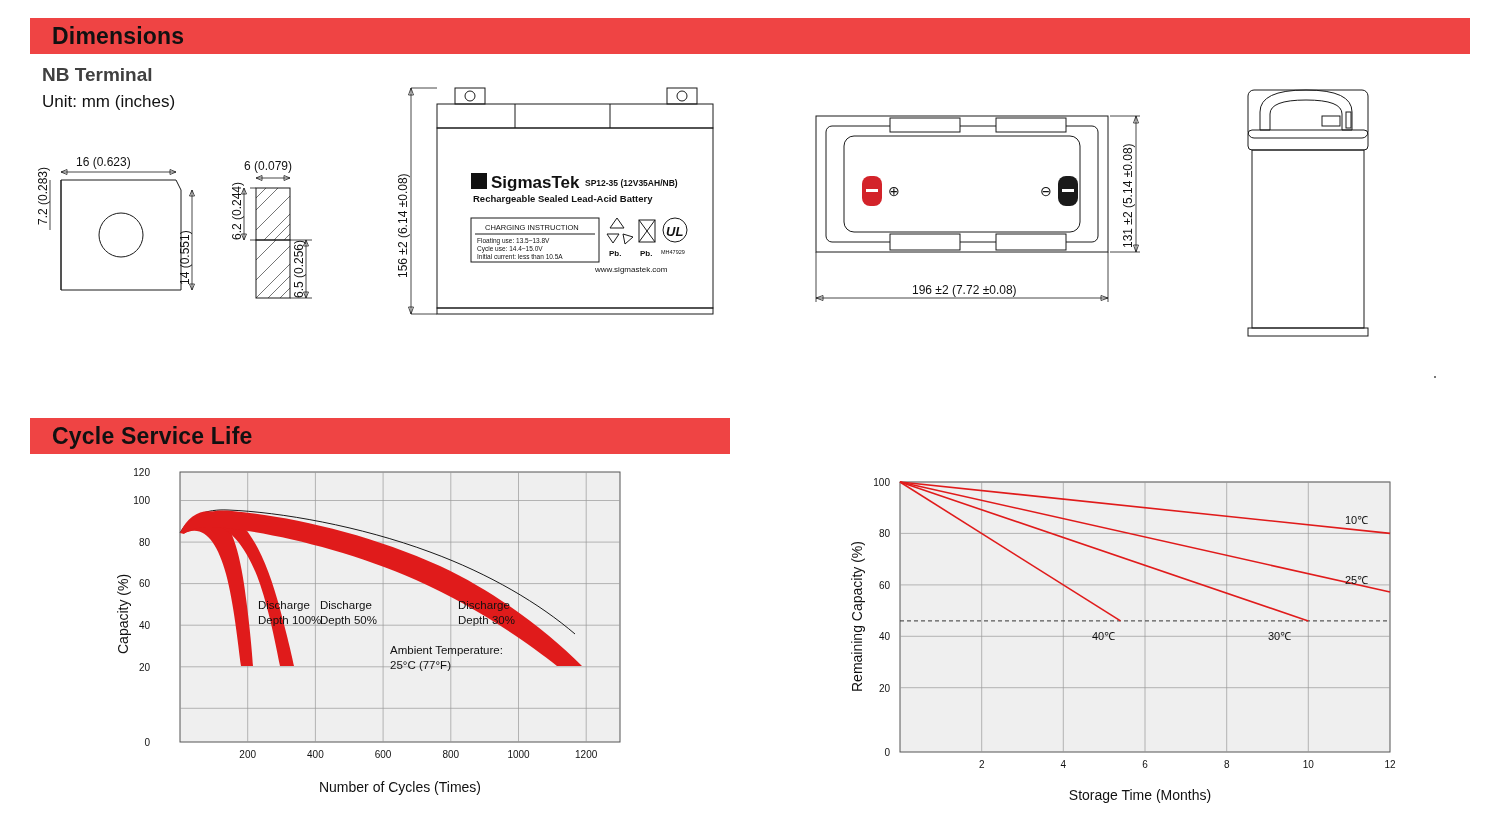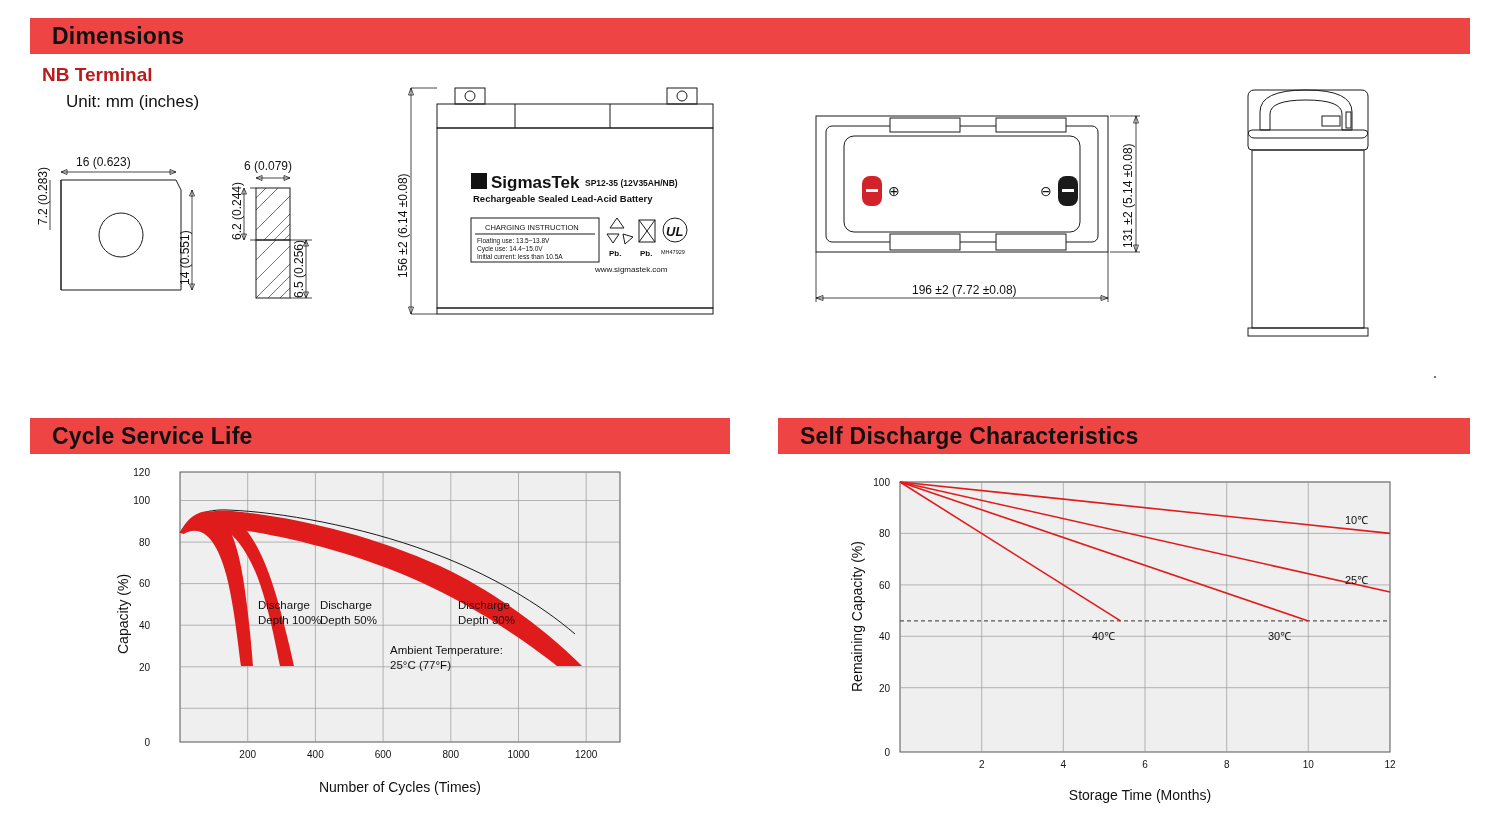--- a/index.html
+++ b/index.html
@@ -29,28 +29,27 @@
     letter-spacing: 0.2px;
   }
   #dimensions-band { left: 30px; top: 18px; width: 1440px; height: 36px; }
   #cycle-band { left: 30px; top: 418px; width: 700px; height: 36px; }
   #self-band { left: 778px; top: 418px; width: 692px; height: 36px; }
 
   .sub-title {
     position: absolute;
     font-size: 19px;
     font-weight: bold;
-    color: #b91c1c;
+    color: #404040;
     text-align: right;
   }
   .sub-unit {
     position: absolute;
     font-size: 17px;
     color: #111;
-    margin-left: 24px;
   }
 
   svg { display: block; }
   .abs { position: absolute; }
 
   text { font-family: "Liberation Sans", sans-serif; fill: #111; }
   .lbl { font-size: 11px; }
   .lbl-tick { font-size: 10px; }
   .axis-title { font-size: 14px; }
   .dim-txt { font-size: 12px; }
@@ -310,23 +309,20 @@
       <g>
         <text class="note" x="280" y="200">Ambient Temperature:</text>
         <text class="note" x="280" y="215">25°C (77°F)</text>
       </g>
 
       <text class="axis-title" x="18" y="200" transform="rotate(-90 18,200)">Capacity (%)</text>
       <text class="axis-title" x="290" y="338" text-anchor="middle">Number of Cycles (Times)</text>
     </svg>
   </div>
 
-  <div class="band" id="self-band">
-    <span class="band-title">Self Discharge Characteristics</span>
-  </div>
 
   <div class="abs" style="left:840px; top:462px;">
     <svg width="620" height="360" viewBox="0 0 620 360">
 
       <rect class="plotbg" x="60" y="20" width="490" height="270"></rect>
 
       <g>
         <line class="gridline" x1="141.7" y1="20" x2="141.7" y2="290"></line>
         <line class="gridline" x1="223.3" y1="20" x2="223.3" y2="290"></line>
         <line class="gridline" x1="305" y1="20" x2="305" y2="290"></line>

